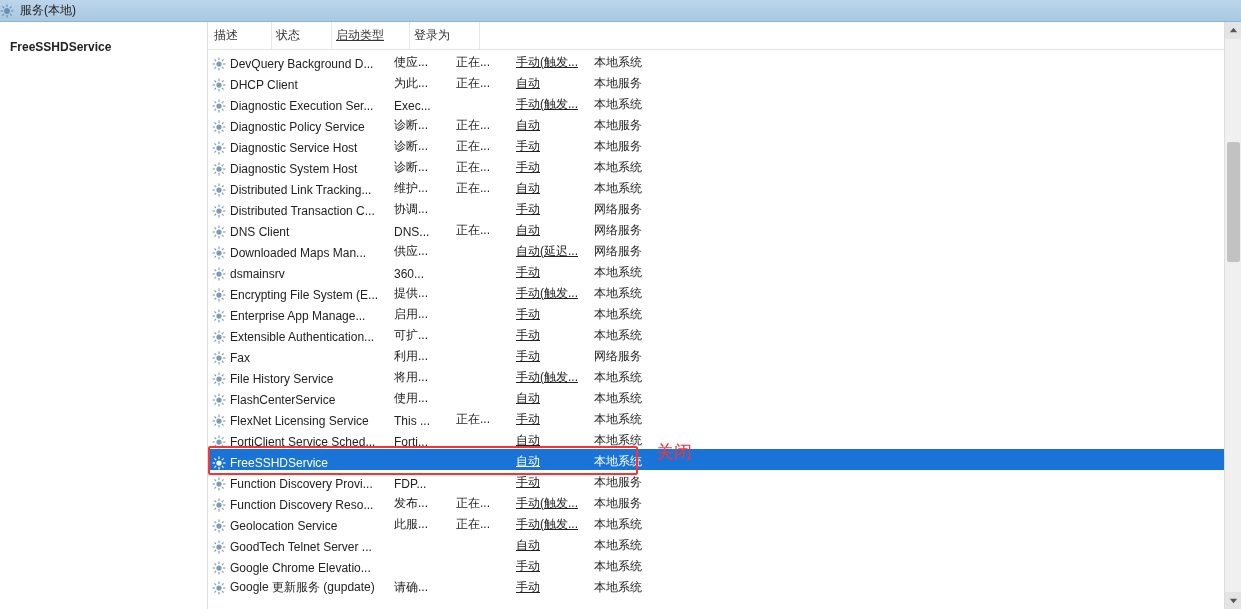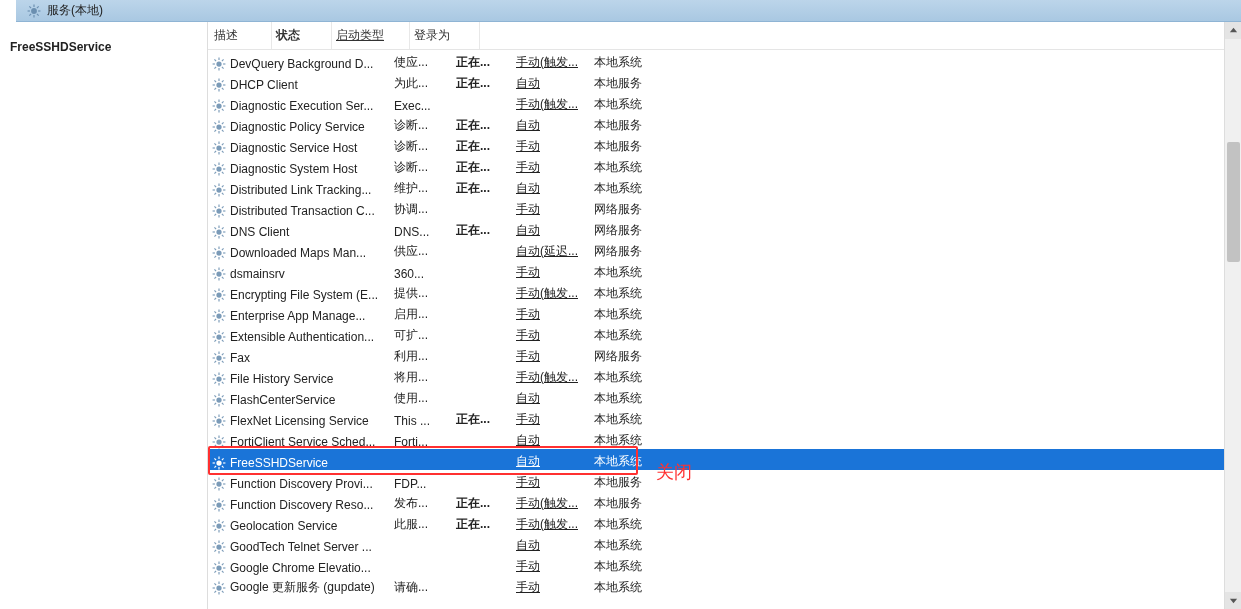--- a/index.html
+++ b/index.html
@@ -13,23 +13,22 @@
     height: 609px;
     overflow: hidden;
     position: relative;
   }
   .header-bar {
     height: 22px;
     background: linear-gradient(#bcd5ea, #a9c8e2);
     border-bottom: 1px solid #8fb4d4;
     display: flex;
     align-items: center;
-    padding-left: 11px;
+    padding-left: 0;
     gap: 6px;
-    margin-left: 16px;
   }
   .gear-small {
     width: 14px; height:14px;
   }
   .header-title { font-size: 12px; color:#222; }
   .body-wrap {
     display:flex;
     height: calc(100% - 22px);
   }
   .left-panel {
@@ -52,21 +51,21 @@
     align-items:center;
     border-bottom: 1px solid #e5e5e5;
     font-size: 12px;
     color:#333;
     padding-left: 2px;
     user-select:none;
   }
   .col { overflow:hidden; white-space:nowrap; text-overflow:ellipsis; padding: 0 6px 0 4px;}
   .c-name { width: 182px; position:relative;}
   .c-desc { width: 62px;}
-  .c-status { width: 60px; font-weight: bold;}
+  .c-status { width: 60px;}
   .c-start { width: 78px; text-decoration: underline;}
   .c-logon { width: 70px;}
   .grid-header .col {
     border-right: 1px solid #e8e8e8;
     height: 100%;
     display:flex;
     align-items:center;
   }
   .grid-header .c-name { position:relative;}
   .sort-arrow {
@@ -747,21 +746,21 @@
             <span class="name-text">Google 更新服务 (gupdate)</span>
           </div>
           <div class="col c-desc">请确...</div>
           <div class="col c-status"></div>
           <div class="col c-start">手动</div>
           <div class="col c-logon">本地系统</div>
         </div>
       </div>
 
     <div class="highlight-box" id="hl-box" style="left: 0px; top: 424px; width: 430px; height: 29.4px;"></div>
-    <div class="annotation" id="annot" style="left: 448px; top: 438px;">关闭</div>
+    <div class="annotation" id="annot" style="left: 448px; top: 418px;">关闭</div>
   </div>
 </div>
 
 <div class="scrollbar">
   <div class="sb-btn">
       <svg viewBox="0 0 10 10">
         <path d="M1 7 L5 2 L9 7 Z"></path>
       </svg>
     </div>
   <div class="sb-thumb"></div>

